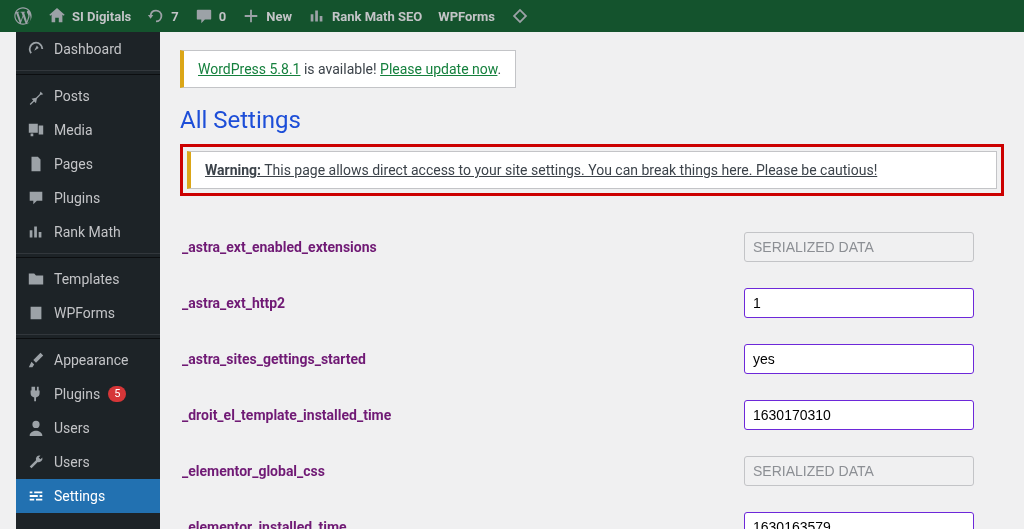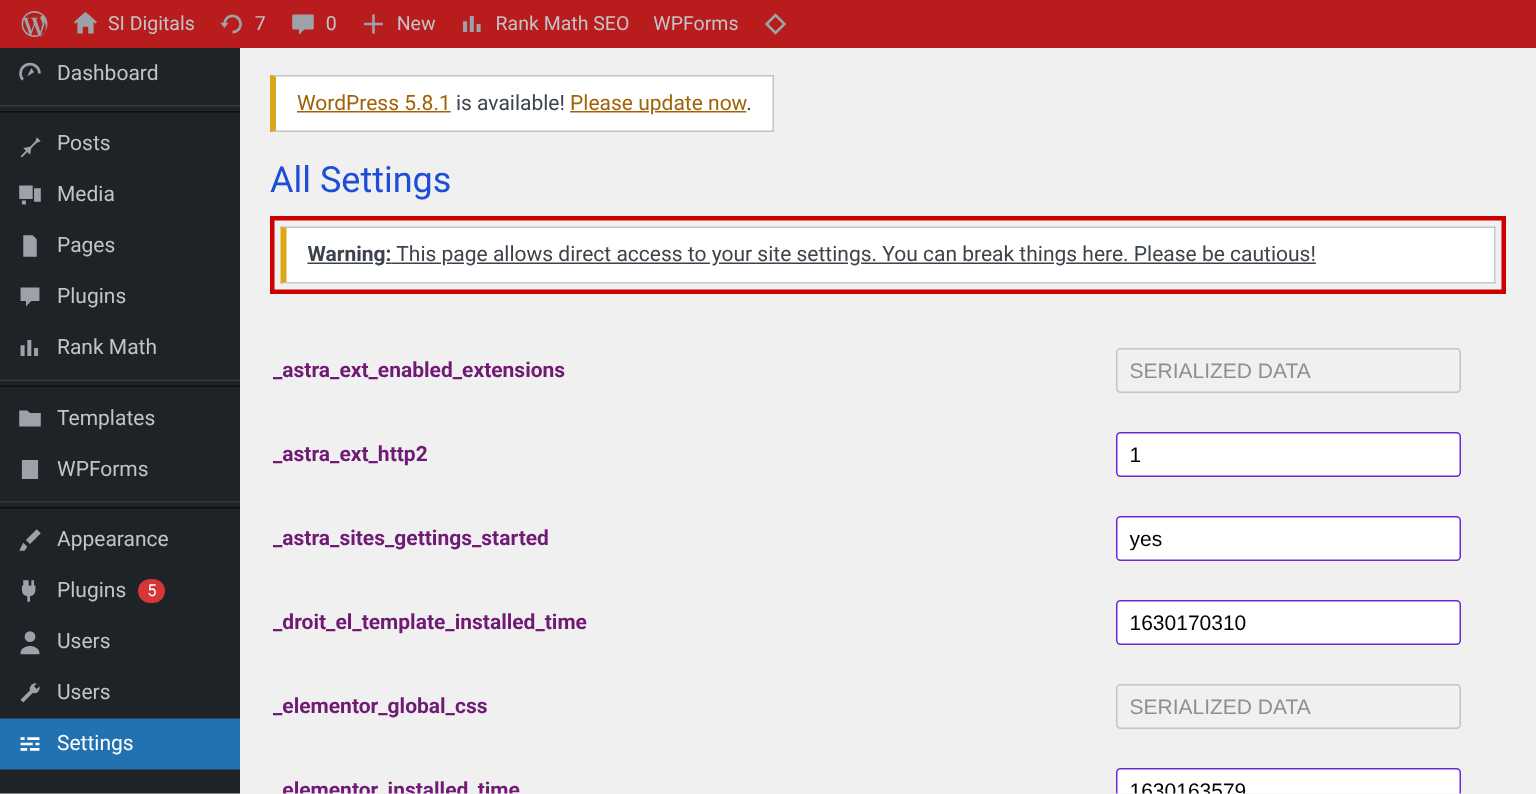--- a/index.html
+++ b/index.html
@@ -4,31 +4,32 @@
 <style>
   * { box-sizing: border-box; margin: 0; padding: 0; }
   body {
     font-family: -apple-system, BlinkMacSystemFont, "Segoe UI", Roboto, sans-serif;
     font-size: 13px; color: #3c434a;
     width: 1024px; height: 529px; overflow: hidden;
     background: #f0f0f1;
   }
   
   .adminbar {
-    height: 32px; background: #b91c1c; color: #c3c4c7;
+    height: 32px; background: #14532d; color: #c3c4c7;
     display: flex; align-items: center; padding-left: 6px;
     font-size: 13px;
+    font-weight: bold;
   }
   .adminbar .ab-item { display: flex; align-items: center; gap: 6px; padding: 0 8px; height: 32px; cursor: pointer; }
   .adminbar svg { width:18px; height:18px; fill:#9ca2a7; }
   .ab-count { color:#c3c4c7; font-size:13px; }
 
   
   .sidebar {
-    position:absolute; top:32px; left:0; bottom:0;
+    position:absolute; top:32px; left:16px; bottom:0;
     width:160px; background:#1d2327; color:#c3c4c7;
     font-size:14px;
   }
   .menu-item { display:flex; align-items:center; gap:8px;
     height:34px; padding:0 10px; cursor:pointer; position:relative; }
   .menu-item.current { background:#2271b1; color:#fff; }
   .menu-item.current::after{
     content:""; position:absolute; right:-8px; top:50%;
     transform:translateY(-50%);
     border:8px solid transparent; border-right-color:#f0f0f1; }
@@ -44,21 +45,21 @@
   
   .content {
     position:absolute; left:160px; right:0; top:32px; bottom:0;
     padding:10px 20px; overflow:hidden; background:#f0f0f1;
   }
   .notice-update{
     background:#fff; border:1px solid #c3c4c7; border-left:4px solid #dba617;
     padding:10px 14px; margin:8px 0 12px 0; font-size:14px;
     display:inline-block; min-width:300px;
   }
-  .notice-update a{ color:#a16207; text-decoration:underline; }
+  .notice-update a{ color:#15803d; text-decoration:underline; }
   h1.page-title{ font-size:24px; font-weight:400; color:#1d4ed8; margin:6px 0 10px 0;}
   .warning-box{
     border:3px solid #cc0000; padding:4px; margin:4px 0 22px 0;
   }
   .warning-inner{
     background:#fff; border:1px solid #c3c4c7; border-left:4px solid #dba617;
     padding:10px 14px; font-size:14px; color:#3c434a;text-decoration:underline;
   }
   .tbl{ width:100%; }
   .tbl td{ padding:12px 0; vertical-align:middle; font-size:14px; }

